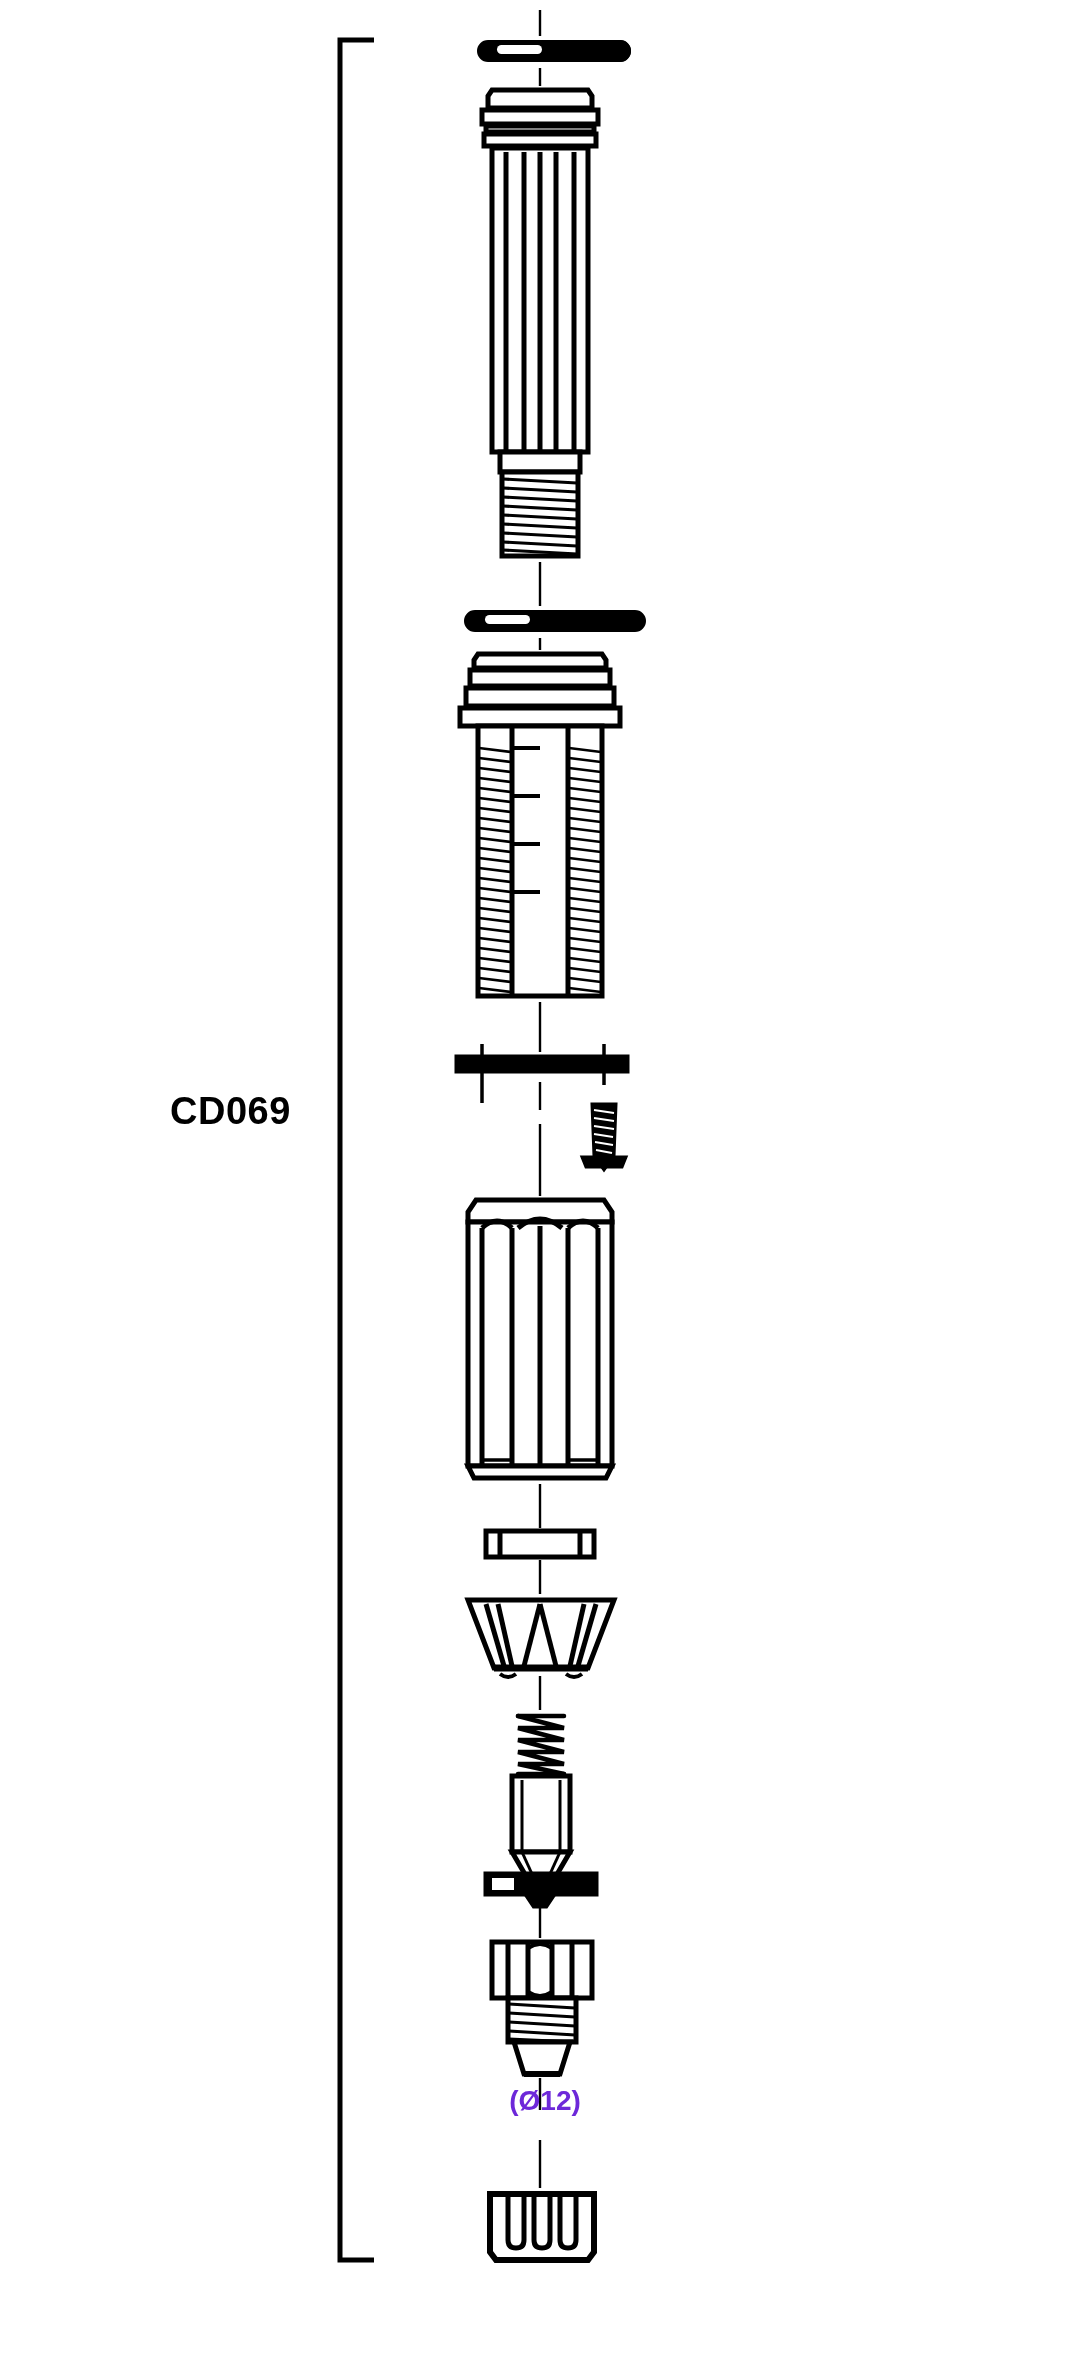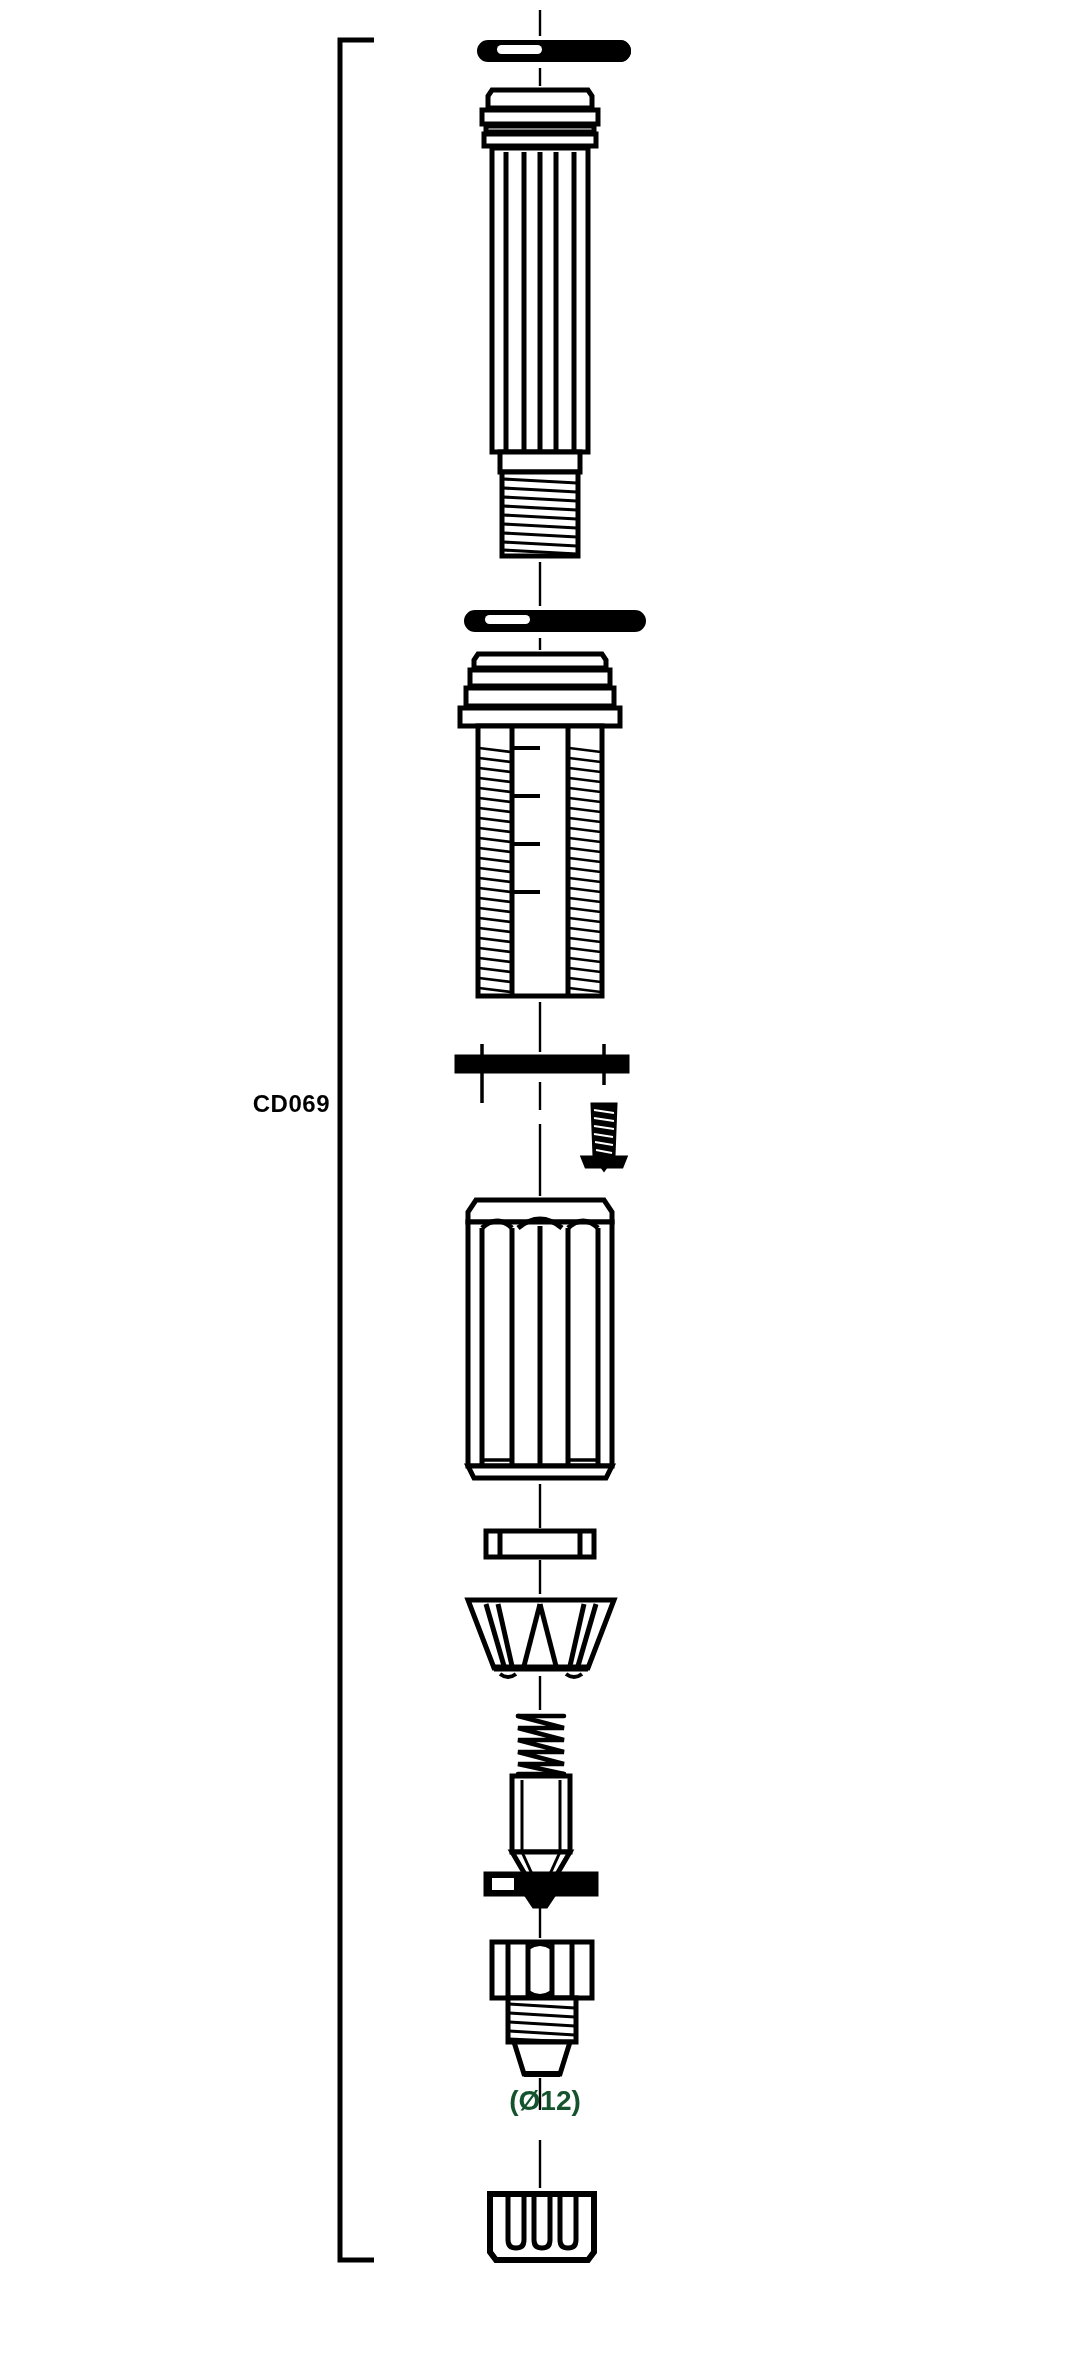--- a/index.html
+++ b/index.html
@@ -18,36 +18,36 @@
     position: absolute;
     top: 0; left: 0;
     width: 1068px;
     height: 2375px;
   }
   #assembly-label {
     position: absolute;
     left: 170px;
     top: 1090px;
     width: 160px;
-    text-align: right;
-    font-size: 24px;
+    text-align: left;
+    font-size: 38px;
     font-weight: bold;
     color: #000000;
     letter-spacing: 0.5px;
     font-family: "Liberation Sans", sans-serif;
   }
   #diameter-label {
     position: absolute;
     left: 420px;
     top: 2085px;
     width: 250px;
     text-align: center;
     font-size: 28px;
     font-weight: bold;
-    color: #14532d;
+    color: #6d28d9;
     font-family: "Liberation Sans", sans-serif;
   }
   svg { display: block; }
 </style>
 </head>
 <body>
 
 <div id="diagram-root">
 
   <svg width="1068" height="2375" viewBox="0 0 1068 2375">

